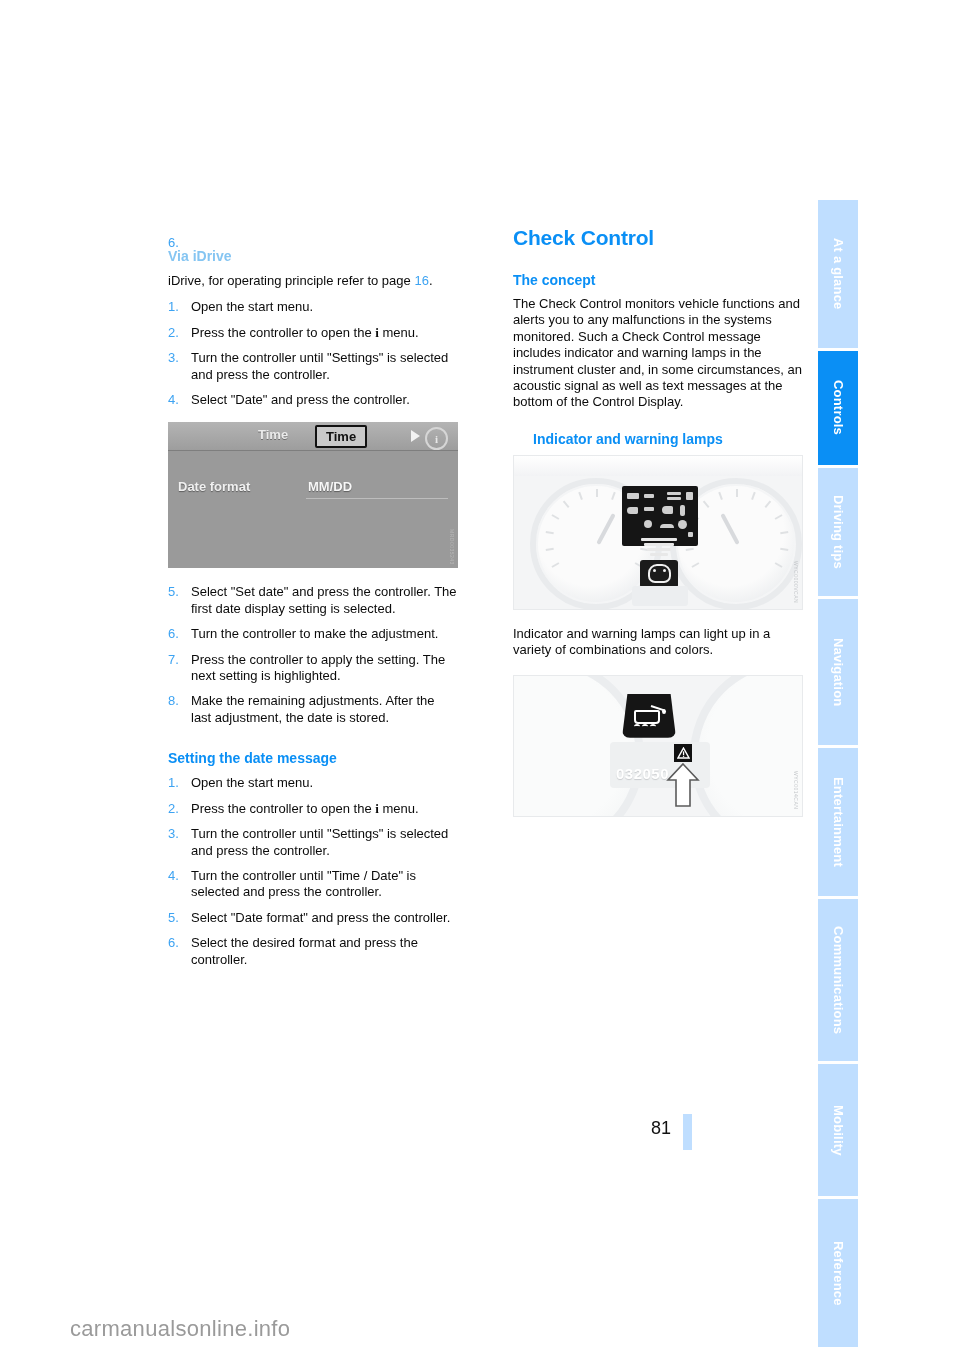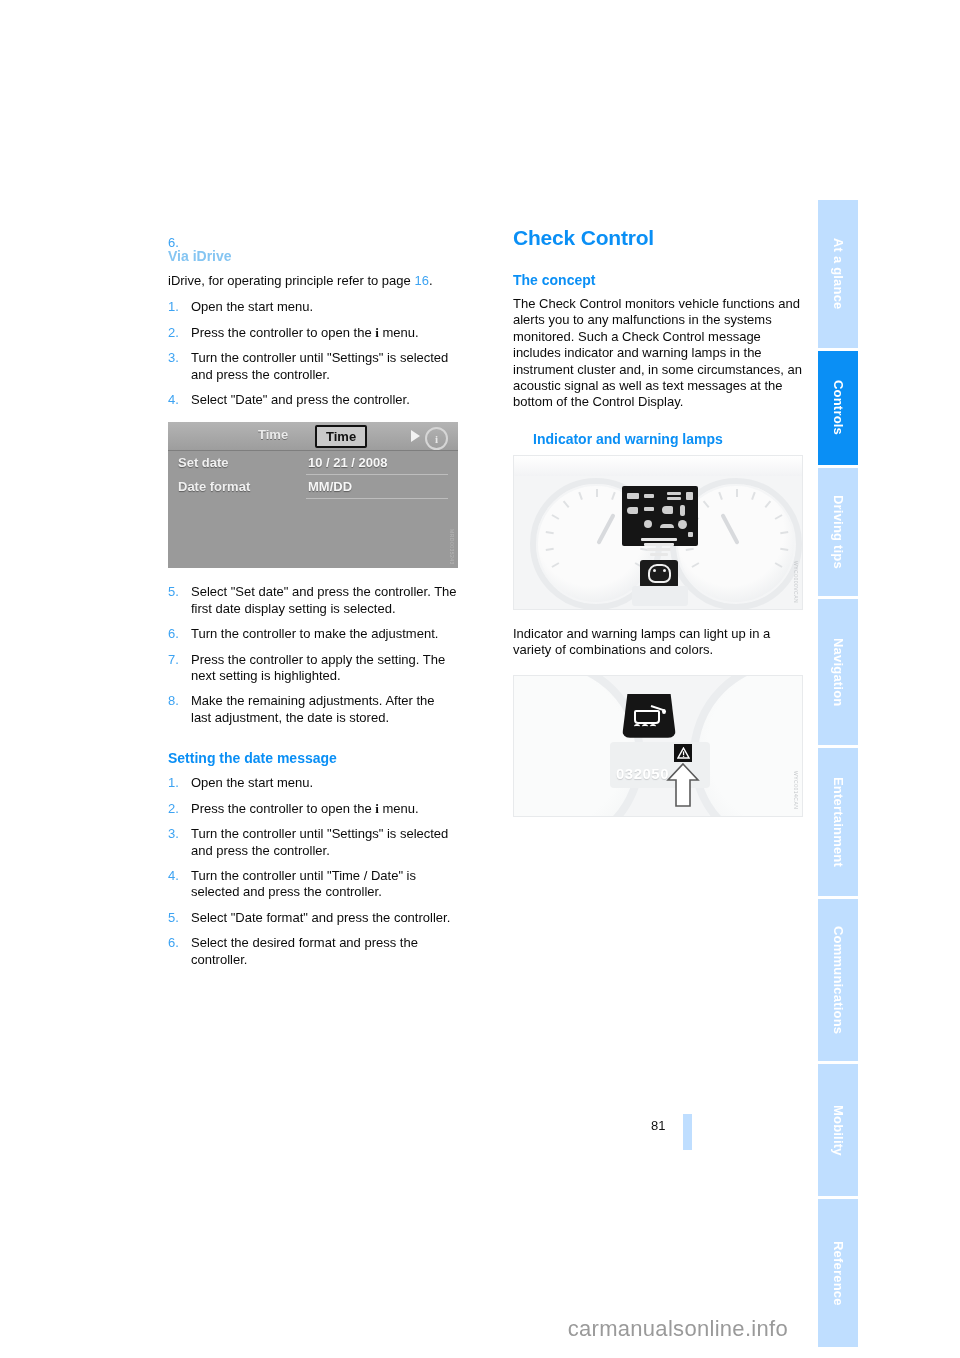--- a/index.html
+++ b/index.html
@@ -270,29 +270,29 @@
     position:absolute;right:3px;bottom:6px;
     writing-mode:vertical-rl;font-size:5px;color:#c3c6c9;letter-spacing:.5px;
   }
   .warn-glyph{
     display:inline-block;vertical-align:-1px;margin-right:2px;
   }
 
   
   .pagenum{
     position:absolute;left:651px;top:1118px;
-    font-size:13px;color:#111;
+    font-size:18px;color:#111;
   }
   .pagebar{
     position:absolute;left:683px;top:1114px;
     width:9px;height:36px;background:#bfdeff;
   }
   .watermark{
     position:absolute;left:0;top:1316px;width:788px;
-    text-align:right;
+    text-align:left;
     font-size:22px;color:#9a9a9a;
     letter-spacing:.3px;
   }
   .wm-inner{padding-left:70px;}
 </style>
 </head>
 <body>
 
 <div class="page">
 
@@ -355,25 +355,20 @@
     </ol>
 
     <div class="fig">
       <div class="idrive">
         <div class="idrive-head"></div>
         <div class="idrive-tab-time">Time</div>
         <div class="idrive-tab-date">Time</div>
         <div class="idrive-arrow"></div>
         <div class="idrive-info">i</div>
 
-        <div class="idrive-row" style="top:31px;">
-          <span class="lbl">Set date</span>
-          <span class="val">10 / 21 / 2008</span>
-          <span class="rule"></span>
-        </div>
         <div class="idrive-row" style="top:55px;">
           <span class="lbl">Date format</span>
           <span class="val">MM/DD</span>
           <span class="rule"></span>
         </div>
 
         <div class="idrive-wm">MRD0035243</div>
       </div>
     </div>
 

